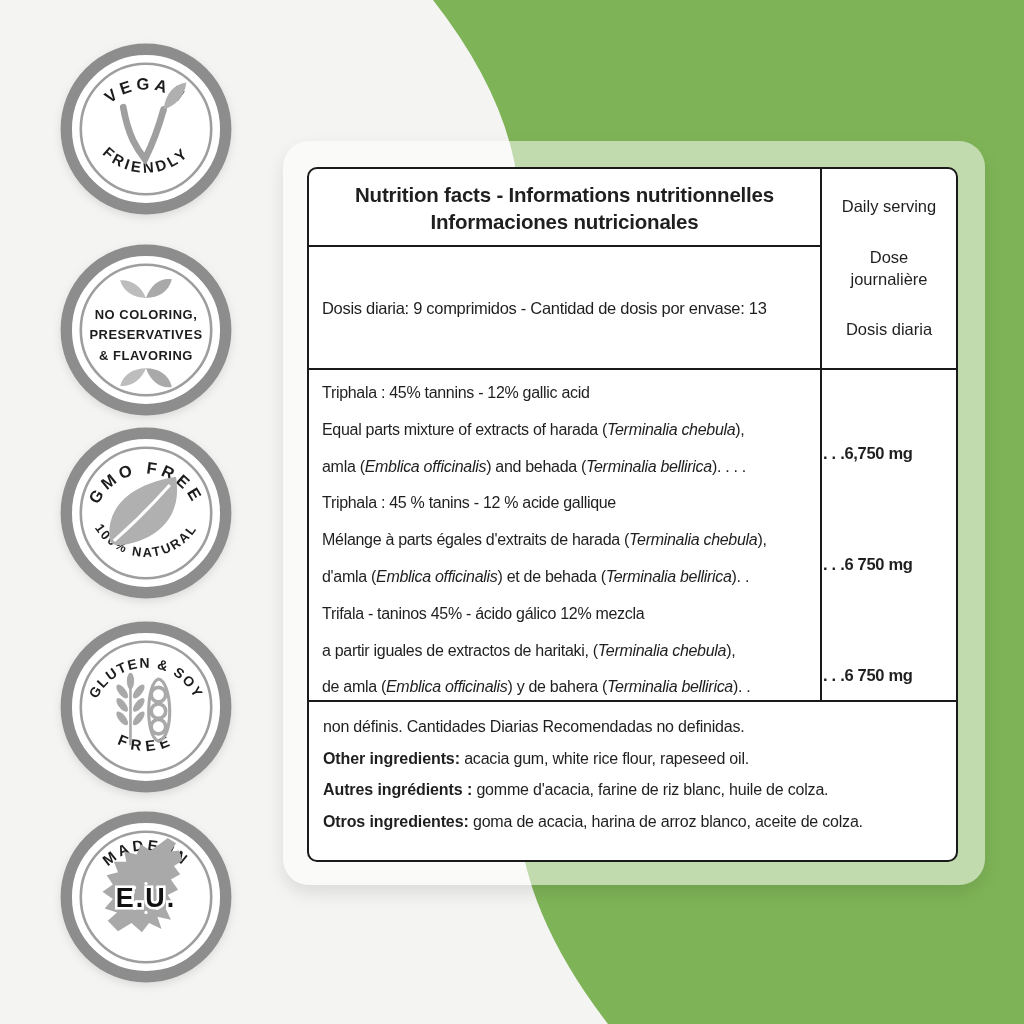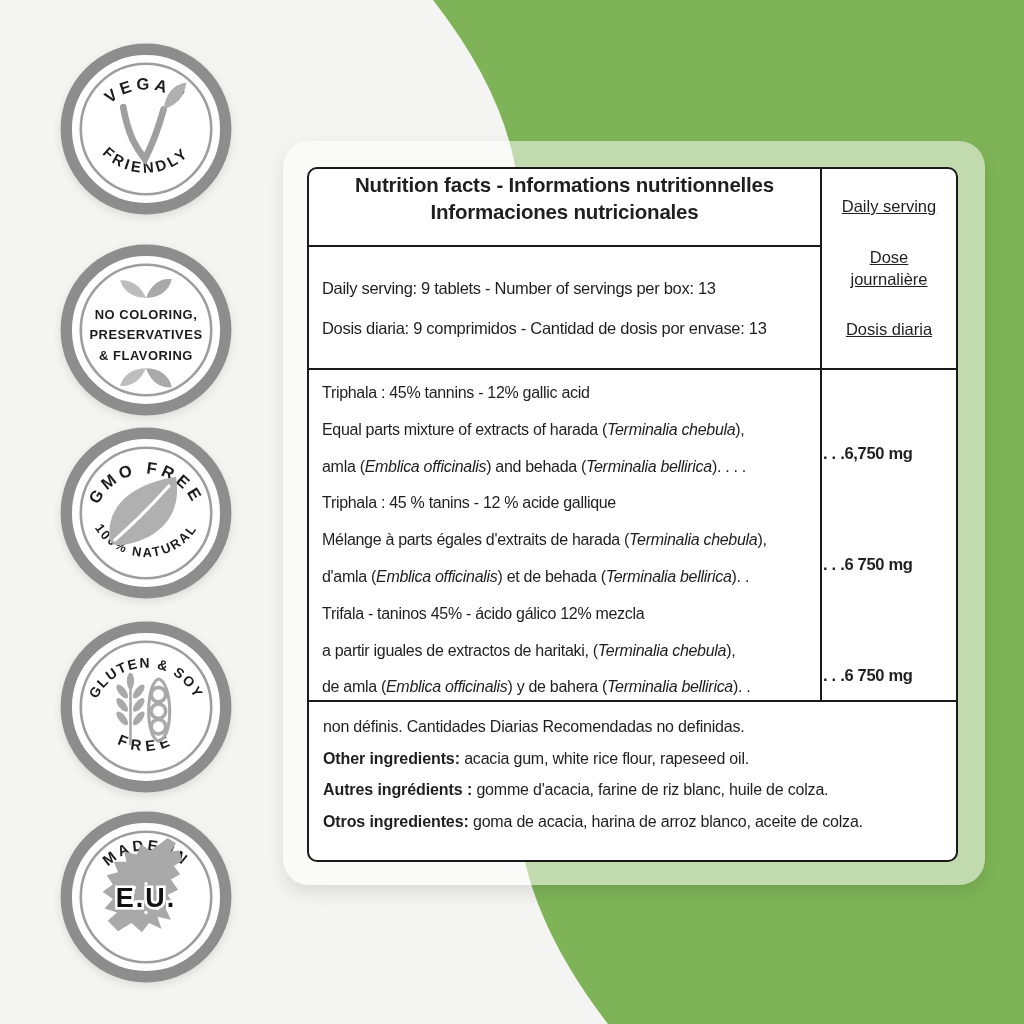--- a/index.html
+++ b/index.html
@@ -24,30 +24,30 @@
     position:absolute;left:307px;top:167px;width:651px;height:695px;z-index:2;
     background:#ffffff;border:2.5px solid #1a1a1a;border-radius:10px;
     box-sizing:border-box;display:grid;
     grid-template-columns:1fr 136px;
     grid-template-rows:78px 123px 332px 1fr;
   }
   .bdr-b{border-bottom:2.5px solid #1a1a1a;}
   .bdr-l{border-left:2.5px solid #1a1a1a;}
   .cell{box-sizing:border-box;}
   .c-title{
-    grid-column:1;grid-row:1;display:flex;flex-direction:column;
+    grid-column:1;grid-row:1;display:flex;flex-direction:column;justify-content:center;
     align-items:center;text-align:center;font-weight:700;font-size:20.5px;line-height:27px;
     letter-spacing:-0.2px;padding-top:2px;
   }
   .c-side{
     grid-column:2;grid-row:1 / span 2;display:flex;flex-direction:column;
     justify-content:space-between;align-items:center;text-align:center;
     font-size:16.5px;line-height:22px;padding:26px 8px 28px 8px;
   }
-  .c-side .side-item{max-width:112px;text-decoration:underline;}
+  .c-side .side-item{max-width:112px;}
   .c-serving{
     grid-column:1;grid-row:2;display:flex;flex-direction:column;justify-content:center;
     font-size:16.5px;letter-spacing:-0.3px;padding-left:13px;
   }
   .c-serving div{line-height:40px;}
   .c-ing{
     grid-column:1;grid-row:3;font-size:16px;letter-spacing:-0.3px;
     padding:5px 16px 0 13px;line-height:36.8px;
   }
   .c-val{grid-column:2;grid-row:3;position:relative;font-size:16.5px;letter-spacing:-0.3px;font-weight:bold;}
@@ -182,21 +182,20 @@
     <div>Informaciones nutricionales</div>
   </div>
 
   <div class="cell c-side bdr-l bdr-b">
     <div class="side-item">Daily serving</div>
     <div class="side-item">Dose journalière</div>
     <div class="side-item">Dosis diaria</div>
   </div>
 
   <div class="cell c-serving bdr-b">
-    <div>Daily serving: 9 tablets - Number of servings per box: 13</div>
     <div>Dosis diaria: 9 comprimidos - Cantidad de dosis por envase: 13</div>
   </div>
 
   <div class="cell c-ing bdr-b">
     <div>Triphala : 45% tannins - 12% gallic acid</div>
     <div>Equal parts mixture of extracts of harada (<em>Terminalia chebula</em>),</div>
     <div>amla (<em>Emblica officinalis</em>) and behada (<em>Terminalia bellirica</em>).  . . .</div>
     <div>Triphala : 45 % tanins - 12 % acide gallique</div>
     <div>Mélange à parts égales d'extraits de harada (<em>Terminalia chebula</em>),</div>
     <div>d'amla (<em>Emblica officinalis</em>) et de behada (<em>Terminalia bellirica</em>).  .</div>

